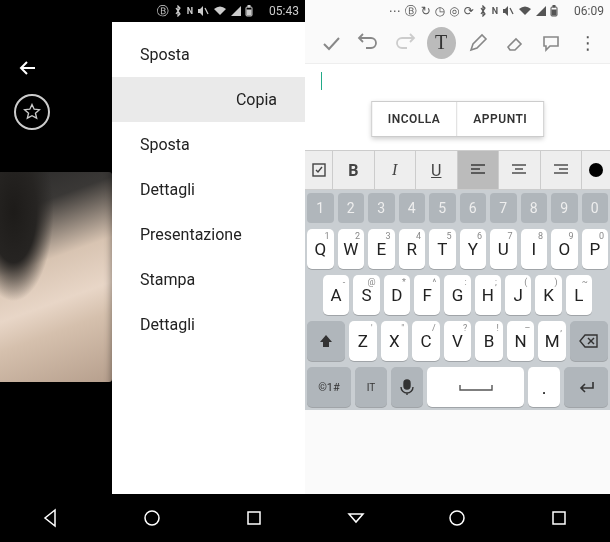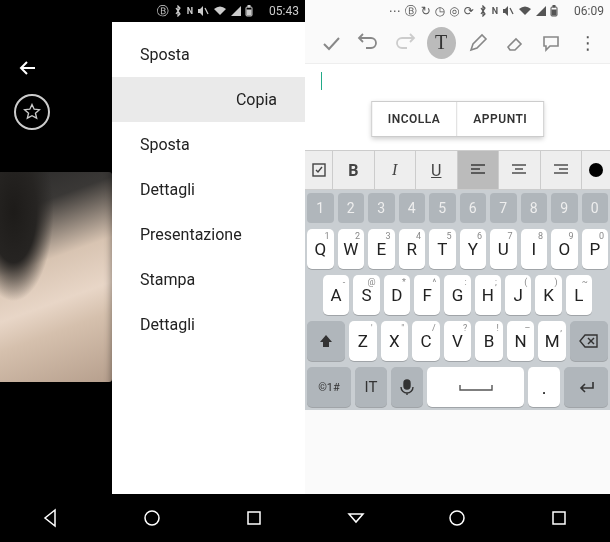--- a/index.html
+++ b/index.html
@@ -51,21 +51,21 @@
   .keyb { background:#c9ced2; }
   .num-row, .key-row { display:flex; }
   .num-row .k { flex:1; height:30px; background:#b0b6bb; margin:3px 2px; border-radius:4px; display:flex; align-items:center; justify-content:center; color:#eee; font-size:14px; }
   .key-row .k { flex:1; height:40px; background:#fff; margin:3px 2px; border-radius:5px; display:flex; align-items:center; justify-content:center; color:#222; font-size:17px; box-shadow:0 1px 0 rgba(0,0,0,.2); position:relative; }
   .key-row.r2 { padding:0 16px; }
   .k.special { background:#b0b6bb; color:#333; }
   .k.bksp { flex:0 0 38px; font-size:18px; color:#333; }
   .k.shift { flex:0 0 38px; }
   .k.space { flex:3; }
   .k sup { position:absolute; top:2px; right:4px; font-size:9px; color:#888; }
-  .bottom-row .k { font-size:15px; }
+  .bottom-row .k { font-size:10px; }
 
   .navbar { position:absolute; bottom:0; left:0; right:0; height:48px; background:#000; display:flex; align-items:center; justify-content:space-around; }
   .nav-btn { color:#fff; display:flex; align-items:center; justify-content:center; width:40px; height:40px; }
   svg { display:block; }
 </style>
 </head>
 <body>
 
 <div class="container">
 

